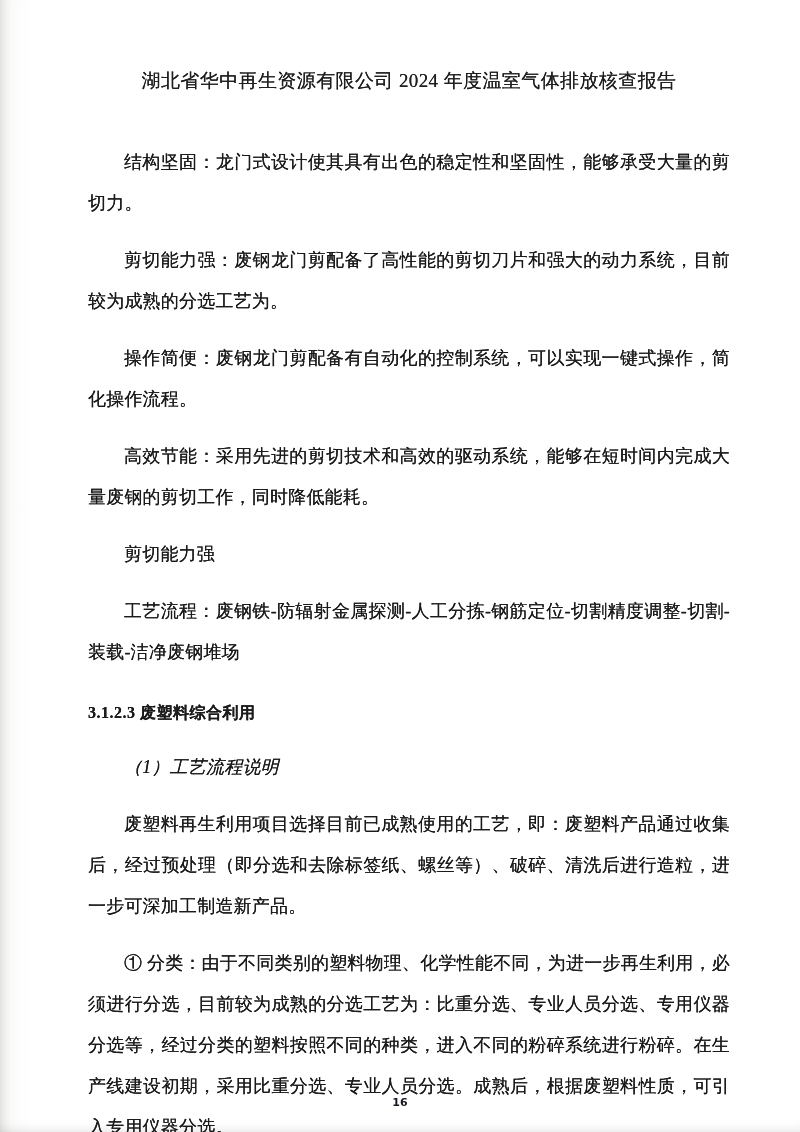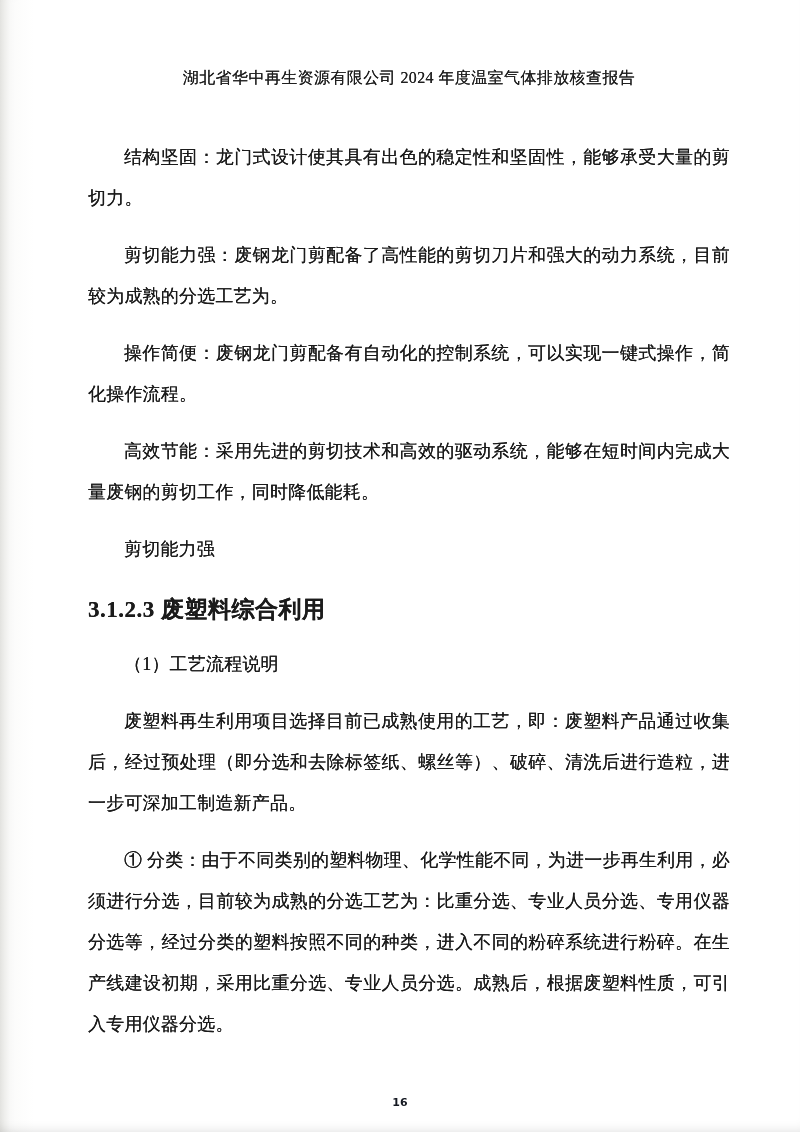--- a/index.html
+++ b/index.html
@@ -20,50 +20,51 @@
     color: #1b1b1b;
   }
   .content {
     position: absolute;
     left: 88px;
     right: 70px;
     top: 68px;
   }
   .doc-header {
     text-align: center;
-    font-size: 16px;
+    font-size: 19px;
     letter-spacing: 0.4px;
     color: #1f1f1f;
     text-shadow: 0 0 0.4px currentColor;
     white-space: nowrap;
   }
   .para {
     margin: 16px 0 0 0;
     font-size: 18px;
     line-height: 41px;
     letter-spacing: 0.2px;
     text-align: justify;
     text-indent: 2em;
     text-shadow: 0 0 0.5px currentColor;
     word-break: break-all;
   }
   .para.first {
     margin-top: 48px;
   }
   .section-heading {
     margin: 24px 0 0 0;
-    font-size: 23px;
+    font-size: 16px;
     line-height: 32px;
     font-weight: 700;
     letter-spacing: 0.5px;
     text-indent: 0;
     text-shadow: 0 0 0.4px currentColor;
   }
   .para.subhead {
     margin-top: 18px;
+    font-style: italic;
   }
   .page-number {
     position: absolute;
     top: 1066px;
     left: 0;
     width: 100%;
     text-align: center;
     font-family: "DejaVu Sans", "Liberation Sans", sans-serif;
     font-weight: 700;
     font-size: 11px;
@@ -82,20 +83,21 @@
     <p class="para first">结构坚固：龙门式设计使其具有出色的稳定性和坚固性，能够承受大量的剪切力。</p>
 
     <p class="para">剪切能力强：废钢龙门剪配备了高性能的剪切刀片和强大的动力系统，目前较为成熟的分选工艺为。</p>
 
     <p class="para">操作简便：废钢龙门剪配备有自动化的控制系统，可以实现一键式操作，简化操作流程。</p>
 
     <p class="para">高效节能：采用先进的剪切技术和高效的驱动系统，能够在短时间内完成大量废钢的剪切工作，同时降低能耗。</p>
 
     <p class="para">剪切能力强</p>
 
+    <p class="para">工艺流程：废钢铁-防辐射金属探测-人工分拣-钢筋定位-切割精度调整-切割-装载-洁净废钢堆场</p>
 
 
     <h3 class="section-heading">3.1.2.3 废塑料综合利用</h3>
 
     <p class="para subhead">（1）工艺流程说明</p>
 
     <p class="para">废塑料再生利用项目选择目前已成熟使用的工艺，即：废塑料产品通过收集后，经过预处理（即分选和去除标签纸、螺丝等）、破碎、清洗后进行造粒，进一步可深加工制造新产品。</p>
 
     <p class="para">① 分类：由于不同类别的塑料物理、化学性能不同，为进一步再生利用，必须进行分选，目前较为成熟的分选工艺为：比重分选、专业人员分选、专用仪器分选等，经过分类的塑料按照不同的种类，进入不同的粉碎系统进行粉碎。在生产线建设初期，采用比重分选、专业人员分选。成熟后，根据废塑料性质，可引入专用仪器分选。</p>
 

